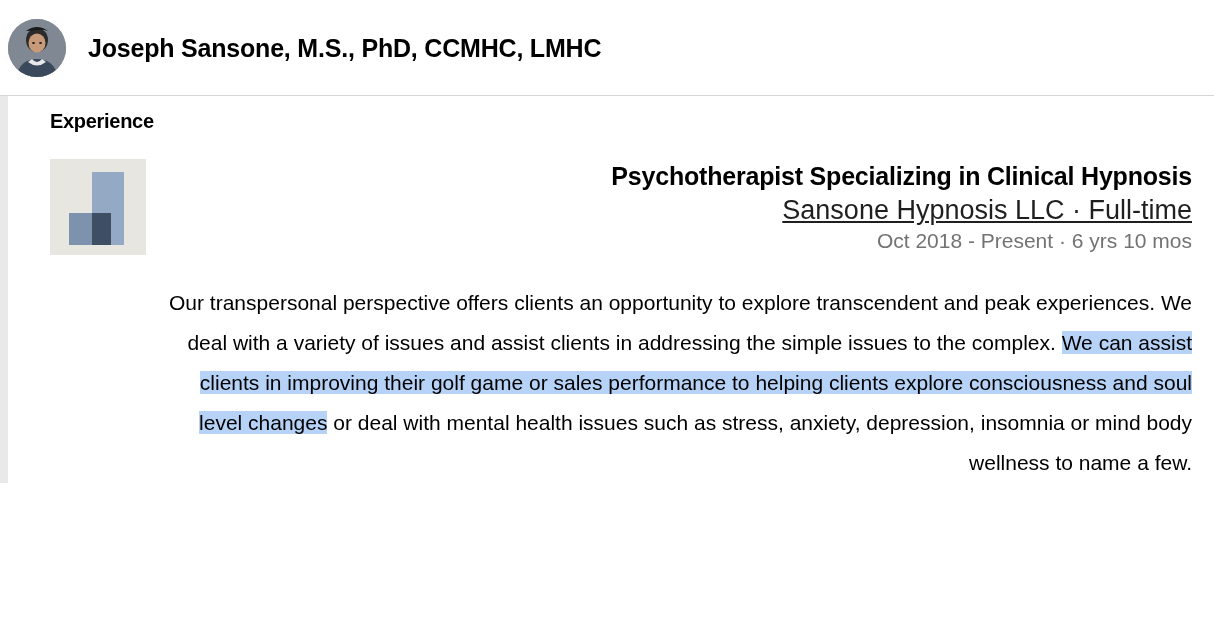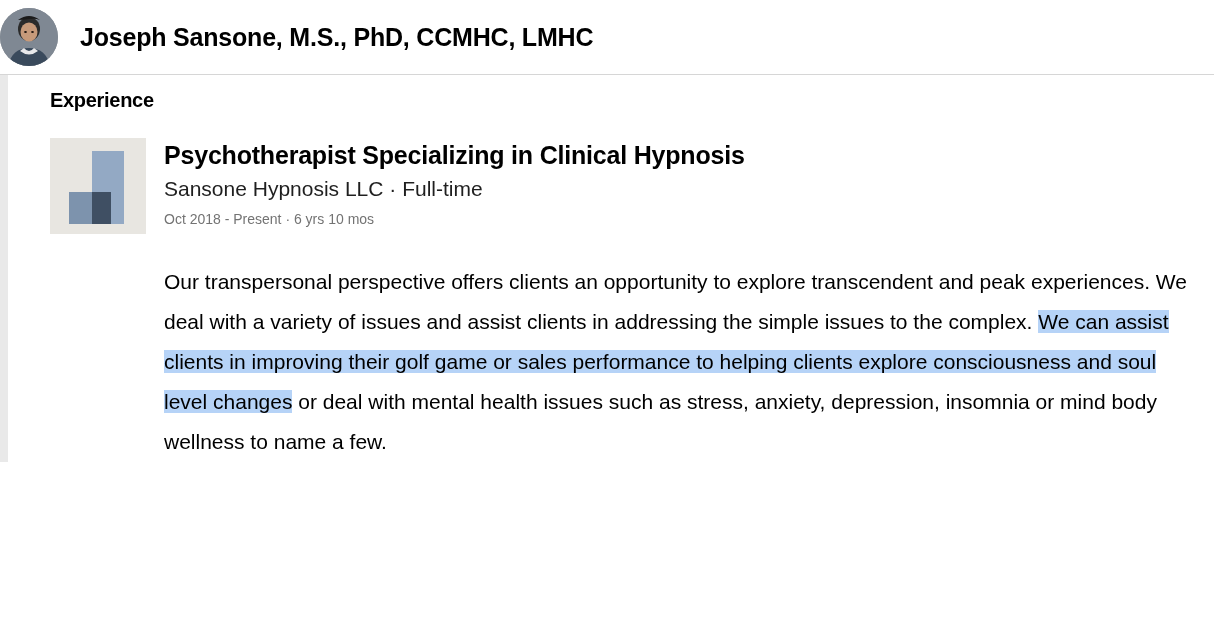--- a/index.html
+++ b/index.html
@@ -11,27 +11,27 @@
     width: 1214px;
     height: 632px;
     font-family: "Liberation Sans", sans-serif;
     color: #1f1f1f;
     overflow: hidden;
   }
 
   
   .profile-header {
     position: relative;
-    height: 75px;
+    height: 96px;
     background: #ffffff;
     border-bottom: 1px solid #d6d6d6;
     box-shadow: 0 1px 3px rgba(0,0,0,0.16);
     display: flex;
     align-items: center;
-    padding-left: 0;
+    padding-left: 8px;
     box-sizing: border-box;
   }
   .avatar {
     width: 58px;
     height: 58px;
     border-radius: 50%;
     flex: 0 0 auto;
     overflow: hidden;
     background: #8a8f96;
     position: relative;
@@ -118,37 +118,39 @@
     top: 56%;
     width: 20%;
     height: 34%;
     background: #3f4f63;
   }
 
   .entry-body {
     margin-left: 18px;
     flex: 1 1 auto;
     min-width: 0;
+    text-align: right;
   }
   .job-title {
     font-size: 25px;
     font-weight: bold;
     color: #000000;
     letter-spacing: -0.2px;
     line-height: 34px;
     margin: 0 0 2px 0;
   }
   .job-company {
-    font-size: 21px;
+    font-size: 27px;
     color: #1f1f1f;
     line-height: 30px;
+    text-decoration: underline;
   }
   .job-dates,
   .job-location {
-    font-size: 14px;
+    font-size: 21px;
     color: #737373;
     line-height: 31px;
   }
   .job-desc {
     margin-top: 27px;
     font-size: 21px;
     line-height: 40px;
     color: #000000;
   }
   .hl {

